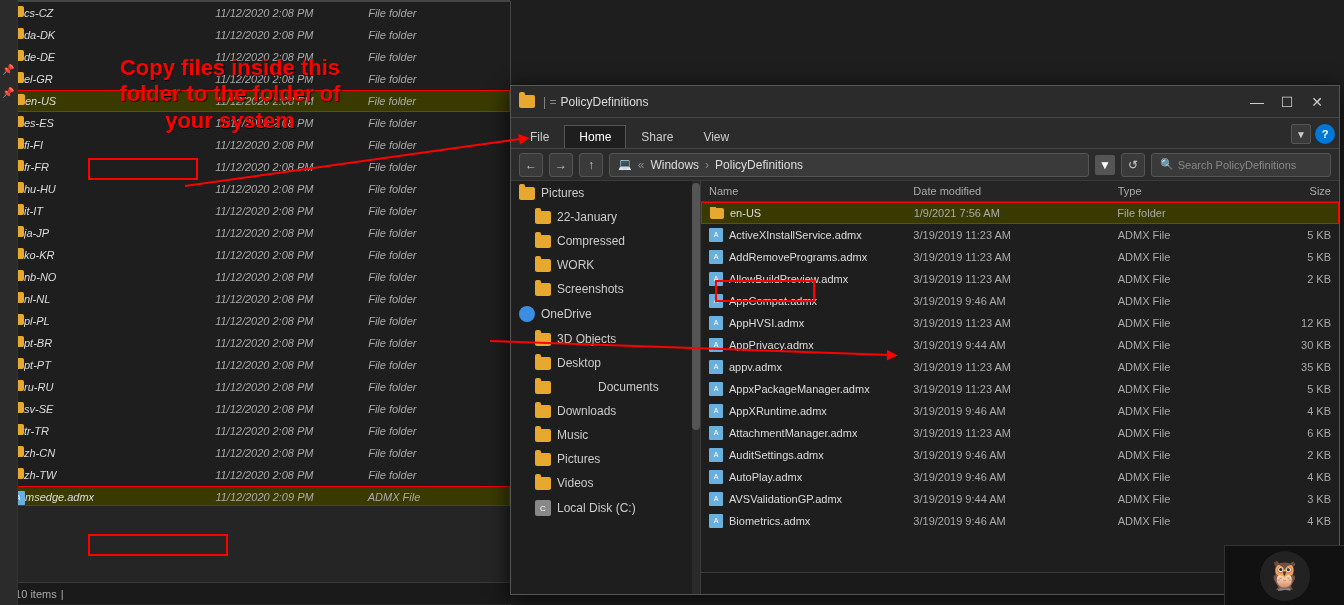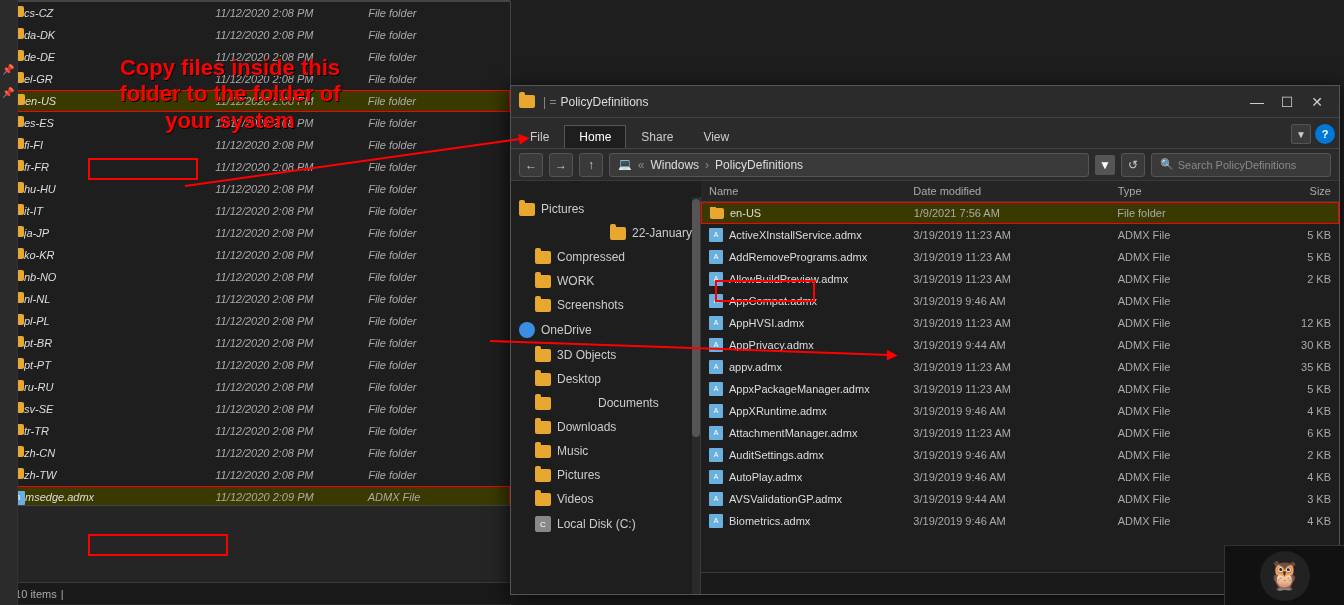--- a/index.html
+++ b/index.html
@@ -771,26 +771,26 @@
     <div class="addr-chevron">▼</div>
     <div class="addr-refresh">↺</div>
     <div class="search-box">
       <span style="font-size:11px;">🔍</span>
       <span style="color:#888;font-size:11px;">Search PolicyDefinitions</span>
     </div>
   </div>
 
   <div class="main-area">
 
-    <div class="nav-pane" style="position:relative;margin-top:16px;">
+    <div class="nav-pane" style="position:relative;">
       <div class="nav-item">
         <div class="nav-pictures-icon"></div>
         <span>Pictures</span>
       </div>
-      <div class="nav-item" style="padding-left:24px;justify-content:flex-end;">
+      <div class="nav-item" style="padding-left:24px;">
         <div class="nav-folder-icon"></div>
         <span>22-January</span>
       </div>
       <div class="nav-item" style="padding-left:24px;">
         <div class="nav-folder-icon"></div>
         <span>Compressed</span>
       </div>
       <div class="nav-item" style="padding-left:24px;">
         <div class="nav-folder-icon"></div>
         <span>WORK</span>

